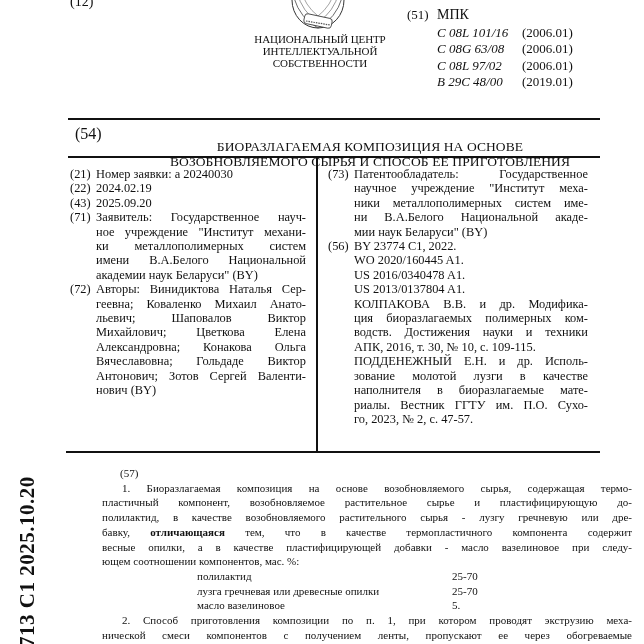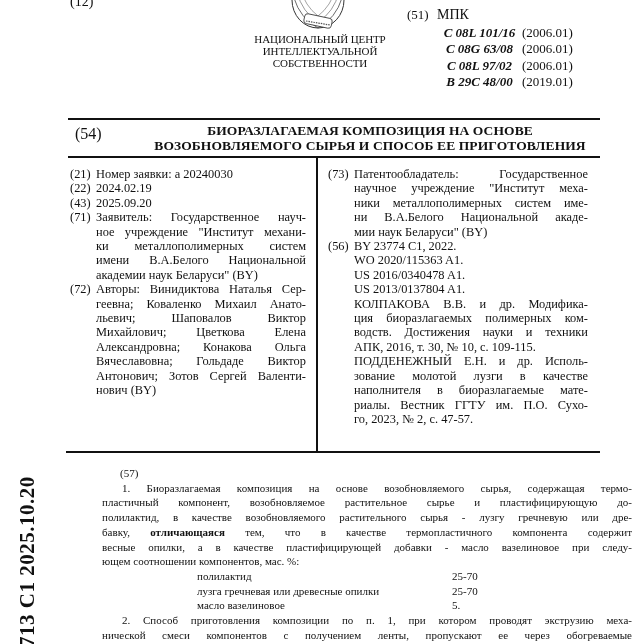--- a/index.html
+++ b/index.html
@@ -5,26 +5,26 @@
   html, body { margin:0; padding:0; background:#ffffff; }
   body { width:644px; height:644px; overflow:hidden; position:relative; font-family:"Liberation Serif","DejaVu Serif",serif; color:#111; }
   .abs { position:absolute; }
   .doc12 { left:70px; top:-6px; font-size:14px; }
   .emblem { left:288px; top:-22px; width:60px; height:54px; }
   .org { left:250px; top:33px; width:140px; text-align:center; font-size:11px; line-height:12px; letter-spacing:-0.1px; }
   .ipc-label { left:407px; top:7px; font-size:13px; }
   .ipc-title { left:437px; top:7px; font-size:14px; }
   .ipc-list { left:437px; top:25px; font-size:13px; line-height:16.3px; }
   .ipc-row { display:flex; }
-  .ipc-code { width:85px; font-style:italic; font-weight:bold;text-align:center; }
+  .ipc-code { width:85px; font-style:italic; font-weight:normal; }
   .ipc-ver { }
   .hline { position:absolute; height:2px; background:#111; }
   .vline { position:absolute; width:2px; background:#111; }
   .t54 { left:75px; top:125px; font-size:16px; }
-  .title { left:150px; top:123px; width:440px; text-align:center; font-weight:bold; font-size:13.5px; line-height:15px; letter-spacing:0.1px; }
+  .title { left:150px; top:139px; width:440px; text-align:center; font-weight:normal; font-size:13.5px; line-height:15px; letter-spacing:0.1px; }
   .col { font-size:12.4px; line-height:14.4px; }
   .left-col { left:70px; top:167px; width:236px; }
   .right-col { left:328px; top:167px; width:260px; }
   .entry { display:flex; }
   .num { width:26px; flex:none; white-space:nowrap; }
   .body { flex:1; text-align:justify; }
   .body .ln { display:block; text-align:justify; text-align-last:justify; }
   .body .ln.last { text-align-last:left; }
   .refs .ln { display:block; text-align:justify; text-align-last:justify; }
   .refs .ln.last { text-align-last:left; }
@@ -135,21 +135,21 @@
       <span class="ln">научное учреждение "Институт меха-</span>
       <span class="ln">ники металлополимерных систем име-</span>
       <span class="ln">ни В.А.Белого Национальной акаде-</span>
       <span class="ln last">мии наук Беларуси" (BY)</span>
     </span>
   </div>
   <div class="entry">
     <span class="num">(56)</span>
     <span class="body refs">
       <span class="ln last">BY 23774 C1, 2022.</span>
-      <span class="ln last">WO 2020/115363 A1.</span>
+      <span class="ln last">WO 2020/160445 A1.</span>
       <span class="ln last">US 2016/0340478 A1.</span>
       <span class="ln last">US 2013/0137804 A1.</span>
       <span class="ln">КОЛПАКОВА В.В. и др. Модифика-</span>
       <span class="ln">ция биоразлагаемых полимерных ком-</span>
       <span class="ln">водств. Достижения науки и техники</span>
       <span class="ln last">АПК, 2016, т. 30, № 10, с. 109-115.</span>
       <span class="ln">ПОДДЕНЕЖНЫЙ Е.Н. и др. Исполь-</span>
       <span class="ln">зование молотой лузги в качестве</span>
       <span class="ln">наполнителя в биоразлагаемые мате-</span>
       <span class="ln">риалы. Вестник ГГТУ им. П.О. Сухо-</span>

